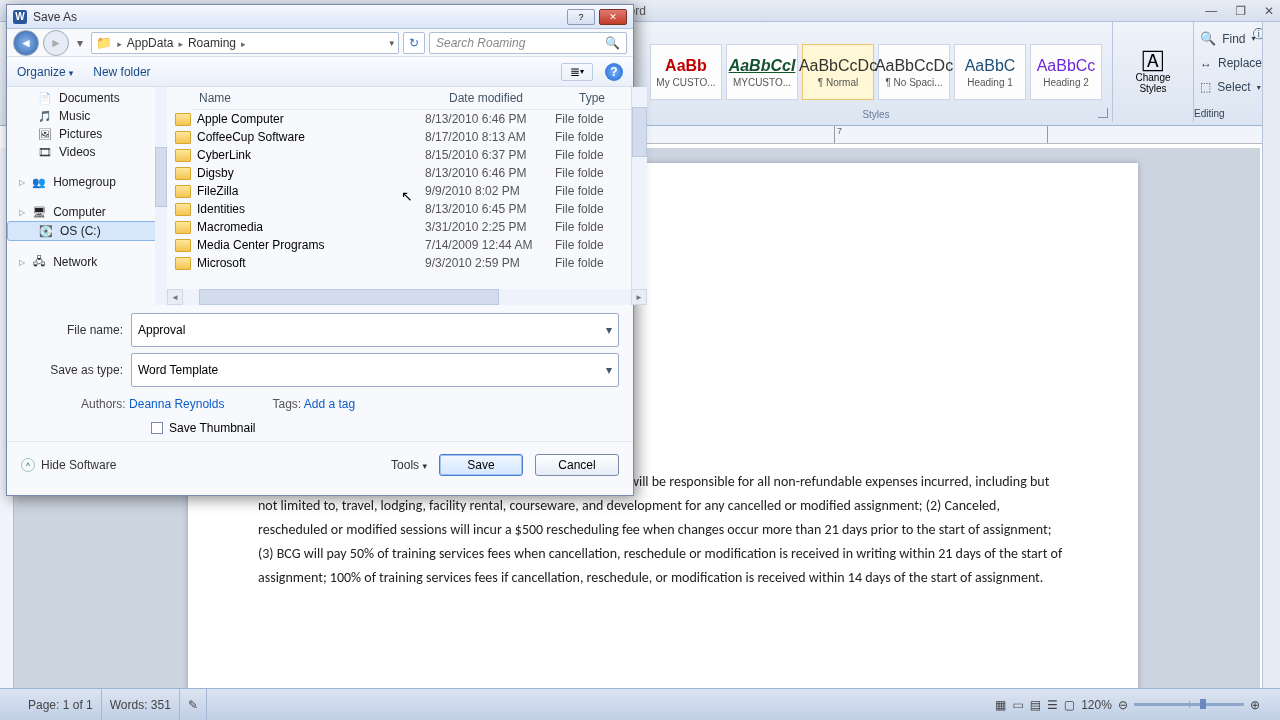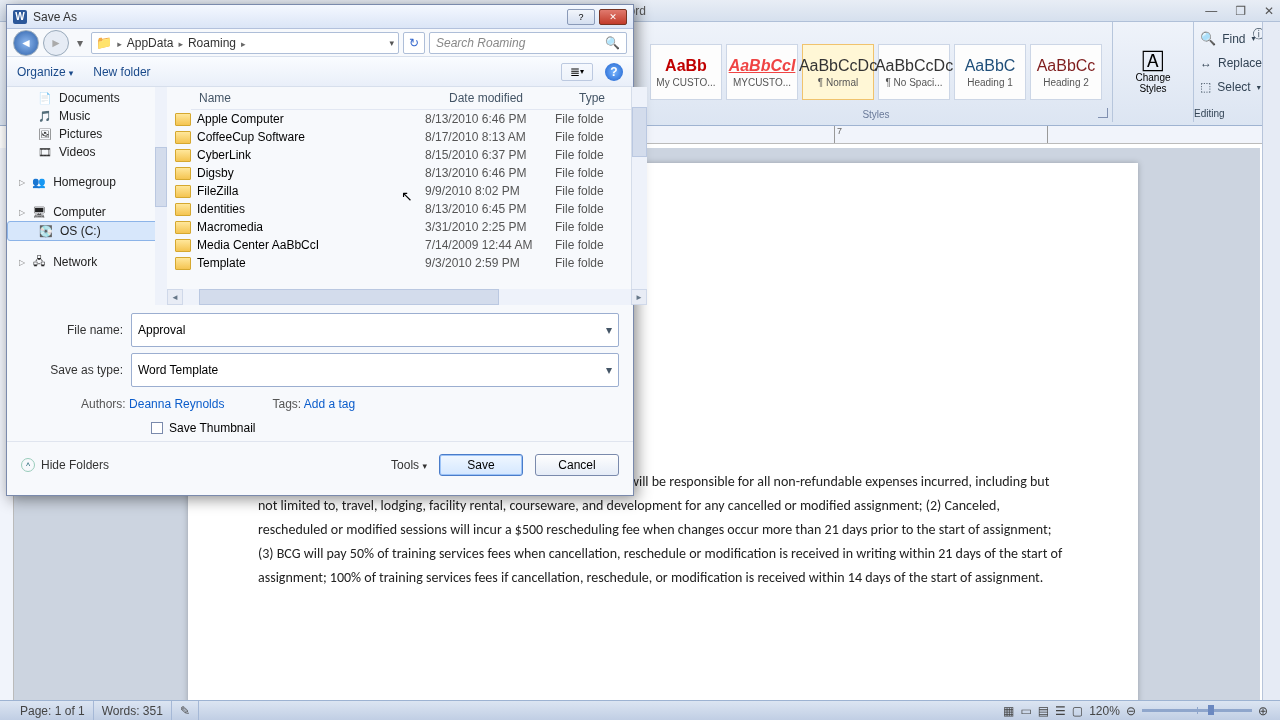--- a/index.html
+++ b/index.html
@@ -21,21 +21,21 @@
 .editing div { padding:3px 0; display:flex; align-items:center; gap:6px; color:#345; }
 .help-icon { position:absolute; right:6px; top:4px; color:#456; }
 .ruler { height:18px; background:#f1f4fb; border-bottom:1px solid #bbb; position:relative; margin-left:10px; }
 .ruler-inner { position:absolute; left:185px; right:20px; height:100%; display:flex; }
 .ruler-tick { flex:1; border-left:1px solid #999; font-size:9px; color:#666; padding-left:2px; }
 .doc-area { position:absolute; top:148px; left:14px; right:20px; bottom:20px; background:#ccd4e0; overflow:hidden; }
 .page { position:absolute; left:174px; top:15px; width:950px; bottom:-100px; background:#fff; box-shadow:0 0 6px rgba(0,0,0,.25); padding:50px 70px; }
 .page p { font-size:14px; line-height:1.7; color:#222; margin-bottom:18px; font-family:Calibri,sans-serif; }
 .left-vruler { position:absolute; left:0; top:148px; width:14px; bottom:20px; background:#f1f4fb; border-right:1px solid #bbb; }
 .right-scroll { position:absolute; right:0; top:22px; width:18px; bottom:20px; background:#e6ebf5; border-left:1px solid #b7c4da; }
-.statusbar { position:absolute; left:0; right:0; bottom:0; height:20px; background:linear-gradient(#dce5f2,#c0cee4); border-top:1px solid #9db3d2; display:flex; align-items:center; padding:0 12px; font-size:11px; color:#444; }
+.statusbar { position:absolute; left:0; right:0; bottom:0; height:32px; background:linear-gradient(#dce5f2,#c0cee4); border-top:1px solid #9db3d2; display:flex; align-items:center; padding:0 20px; font-size:11px; color:#444; }
 .statusbar .sb-sep { border-right:1px solid #a5b8d6; padding:0 8px; height:100%; display:flex; align-items:center; }
 .statusbar .sb-right { margin-left:auto; display:flex; align-items:center; gap:6px; }
 .zoom-track { width:110px; height:3px; background:#8fa6cc; position:relative; }
 .zoom-track::before { content:""; position:absolute; left:50%; top:-2px; width:1px; height:7px; background:#8fa6cc; }
 .zoom-handle { width:6px; height:10px; background:#6b88c0; position:absolute; top:-4px; left:60%; }
 
 
 .dlg { position:absolute; left:6px; top:4px; width:628px; height:492px; background:#f7f9fc; border:1px solid #7a8aac; box-shadow:3px 3px 14px rgba(0,0,0,.45); }
 .dlg-title { height:24px; background:linear-gradient(#f4f8ff,#dbe5f6); display:flex; align-items:center; padding:0 6px; border-bottom:1px solid #b3c1dc; }
 .dlg-title .w-icon { width:14px; height:14px; background:#2b579a; color:#fff; font-size:10px; display:flex; align-items:center; justify-content:center; font-weight:bold; border-radius:2px; margin-right:6px; }
@@ -118,37 +118,37 @@
     </div>
   </div>
 
   <div class="ribbon">
     <div class="styles-group" id="styles-gallery">
       <div class="style-box">
           <div class="style-preview" style="color: rgb(192, 0, 0); font-weight: bold;">AaBb</div>
           <div class="style-name">My CUSTO...</div>
         </div>
         <div class="style-box">
-          <div class="style-preview" style="color: #ef4444; font-weight: bold; font-style: italic; text-decoration: underline; text-align: right;">AaBbCcI</div>
+          <div class="style-preview" style="color: #14532d; font-weight: bold; font-style: italic; text-decoration: underline; text-align: right;">AaBbCcI</div>
           <div class="style-name">MYCUSTO...</div>
         </div>
         <div class="style-box sel">
           <div class="style-preview" style="color: rgb(51, 51, 51);">AaBbCcDc</div>
           <div class="style-name">¶ Normal</div>
         </div>
         <div class="style-box">
           <div class="style-preview" style="color: rgb(51, 51, 51);">AaBbCcDc</div>
           <div class="style-name">¶ No Spaci...</div>
         </div>
         <div class="style-box">
           <div class="style-preview" style="color: rgb(31, 78, 121);">AaBbC</div>
           <div class="style-name">Heading 1</div>
         </div>
         <div class="style-box">
-          <div class="style-preview" style="color: #7f1d1d;">AaBbCc</div>
+          <div class="style-preview" style="color: #6d28d9;">AaBbCc</div>
           <div class="style-name">Heading 2</div>
         </div>
 
     <div class="group-label">Styles</div>
         <div class="dropdown-corner"></div>
       </div>
     <div class="styles-group" style="flex-direction:column;justify-content:center;">
       <div class="change-styles">
         <div style="font-size:18px;">🄰</div>
         <div style="font-size:10px;">Change Styles</div>
@@ -359,29 +359,29 @@
             <div>
               <span class="folder-ico"></span>
               <span>Macromedia</span>
             </div>
             <div>3/31/2010 2:25 PM</div>
             <div>File folde</div>
           </div>
           <div class="fl-row">
             <div>
               <span class="folder-ico"></span>
-              <span>Media Center AaBbCcI</span>
+              <span>Media Center Programs</span>
             </div>
             <div>7/14/2009 12:44 AM</div>
             <div>File folde</div>
           </div>
           <div class="fl-row">
             <div>
               <span class="folder-ico"></span>
-              <span>Template</span>
+              <span>Microsoft</span>
             </div>
             <div>9/3/2010 2:59 PM</div>
             <div>File folde</div>
           </div>
         </div>
       <div class="cursor">↖</div>
       <div class="vscroll">
           <div class="vscroll-thumb"></div>
         </div>
       <div class="hscroll">
@@ -414,19 +414,19 @@
     </div>
     <div class="thumb-row">
       <div class="cb"></div>
       <span>Save Thumbnail</span>
     </div>
   </div>
 
   <div class="dlg-footer">
     <div class="hide-folders">
       <div class="hf-caret">˄</div>
-      <span>Hide Folders</span>
+      <span>Hide Software</span>
     </div>
     <span class="tools-menu"><span>Tools</span>  <span style="font-size:9px;">▾</span></span>
     <div class="btn primary">Save</div>
     <div class="btn">Cancel</div>
   </div>
 </div>
 
 </body></html>

